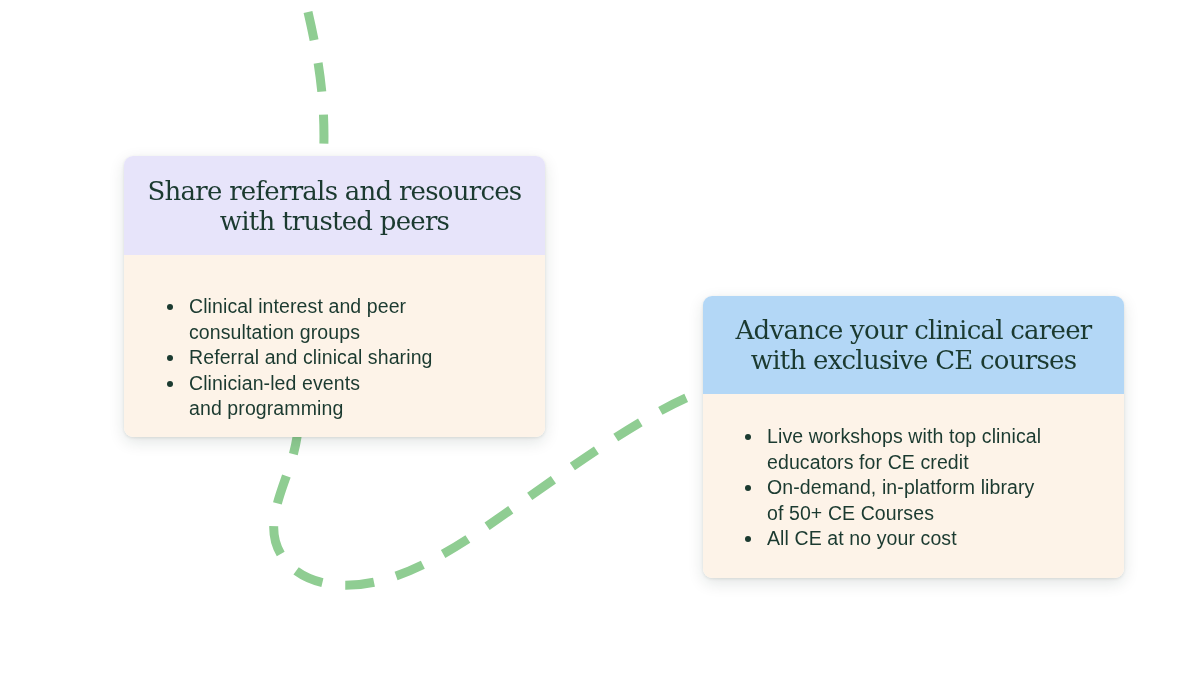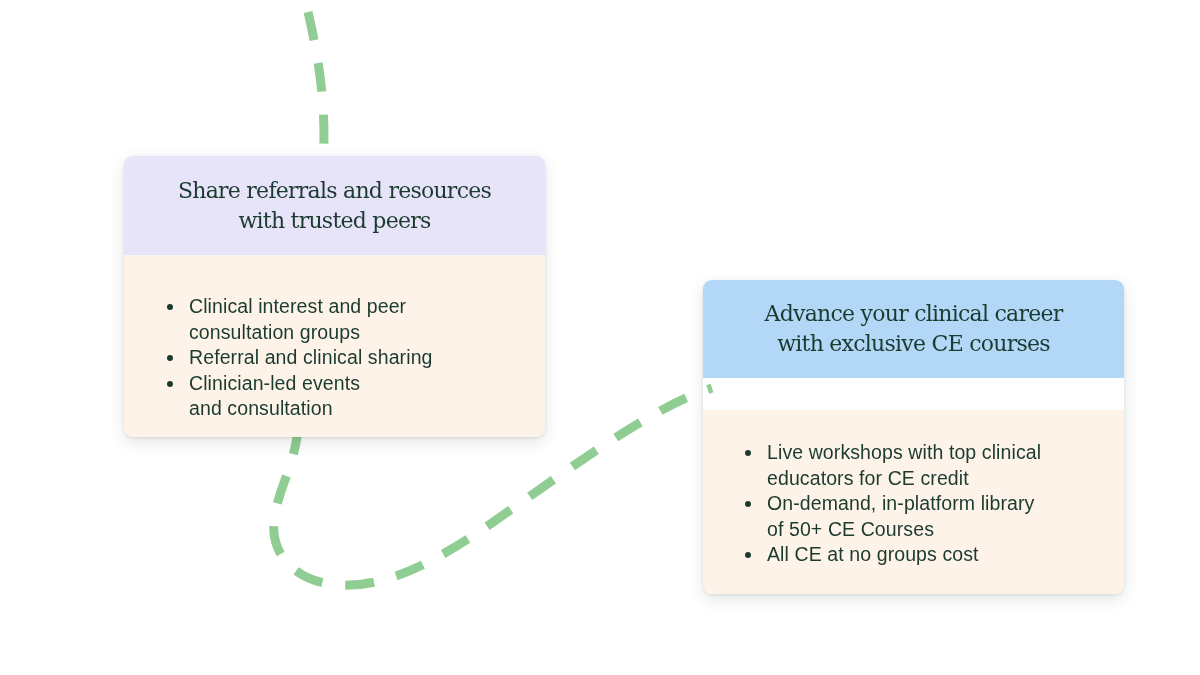--- a/index.html
+++ b/index.html
@@ -29,29 +29,29 @@
   }
   .card {
     position: absolute;
     width: 421px;
     border-radius: 9px;
     overflow: hidden;
     z-index: 2;
     box-shadow: 0 1px 3px rgba(20, 40, 30, 0.10), 0 5px 16px rgba(20, 40, 30, 0.12);
   }
   .card--referrals { left: 124px; top: 156px; }
-  .card--ce { left: 703px; top: 280px; }
+  .card--ce { left: 703px; top: 296px; }
   .card__header {
     display: flex;
     align-items: center;
     justify-content: center;
     text-align: center;
     white-space: pre;
     font-family: "DejaVu Serif", "Liberation Serif", serif;
-    font-size: 22px;
+    font-size: 26px;
     line-height: 30px;
     letter-spacing: -0.75px;
     font-weight: 400;
     color: var(--ink, #1b3a30);
   }
   .card--referrals .card__header { height: 99px; background: var(--lavender-header, #e7e4fa); }
   .card--ce        .card__header { height: 98px; background: var(--sky-header, #b3d7f6); }
   .card__body {
     background: var(--cream-body, #fdf3e8);
   }
@@ -59,21 +59,21 @@
   .card--ce        .card__body { height: 184px; }
   ul.bullets {
     margin: 0;
     list-style: disc outside;
     color: var(--ink, #1b3a30);
     font-size: 19.5px;
     line-height: 25.5px;
     letter-spacing: 0.1px;
   }
   .card--referrals ul.bullets { padding: 39px 14px 0 62px; }
-  .card--ce        ul.bullets { padding: 30px 14px 0 61px; margin-top: 32px; }
+  .card--ce        ul.bullets { padding: 30px 14px 0 61px; }
   ul.bullets li {
     white-space: pre-line;
     padding-left: 3px;
   }
 </style>
 </head>
 <body>
 
 <div class="stage">
 
@@ -91,34 +91,34 @@
     <div class="card__header">
       <span>Share referrals and resources
 with trusted peers</span>
     </div>
     <div class="card__body">
       <ul class="bullets">
           <li>Clinical interest and peer
 consultation groups</li>
           <li>Referral and clinical sharing</li>
           <li>Clinician-led events
-and consultation</li>
+and programming</li>
         </ul>
     </div>
   </div>
 
   <div class="card card--ce">
     <div class="card__header">
       <span>Advance your clinical career
 with exclusive CE courses</span>
     </div>
     <div class="card__body">
       <ul class="bullets">
           <li>Live workshops with top clinical
 educators for CE credit</li>
           <li>On-demand, in-platform library
 of 50+ CE Courses</li>
-          <li>All CE at no groups cost</li>
+          <li>All CE at no your cost</li>
         </ul>
     </div>
   </div>
 
 </div>
 
 </body></html>

